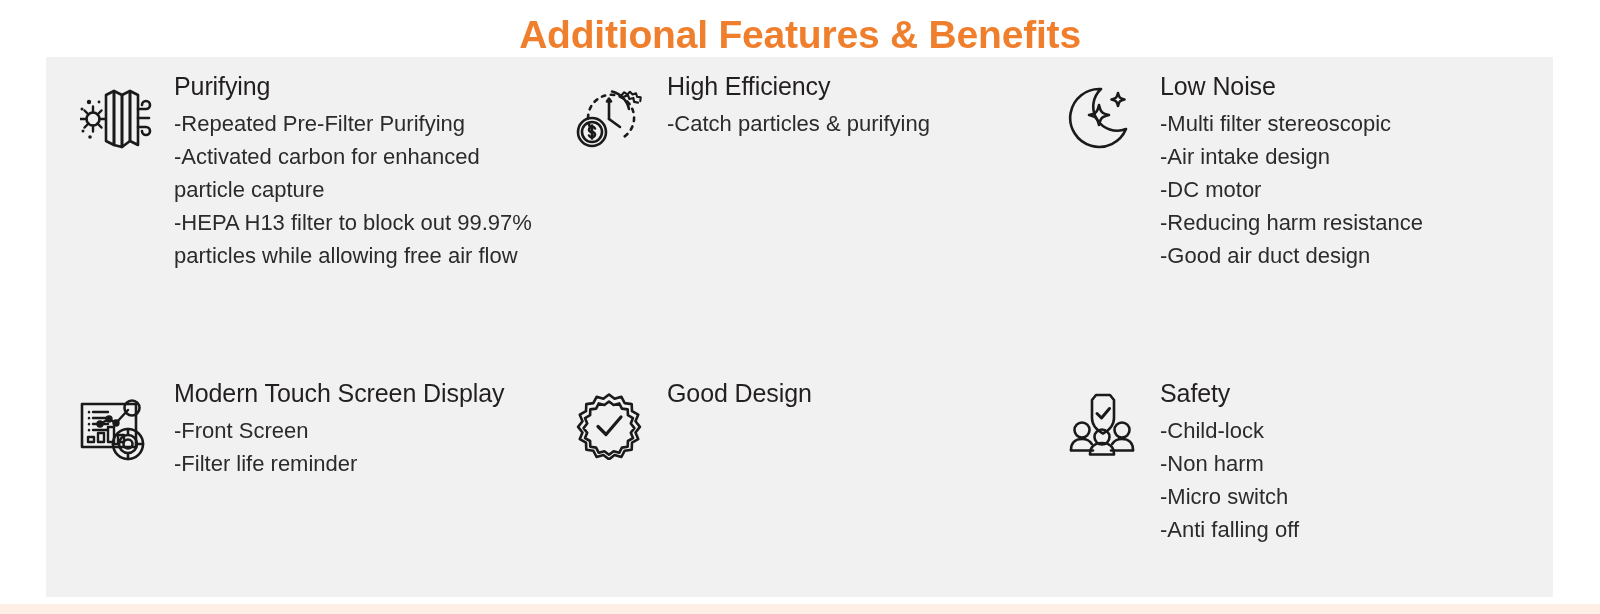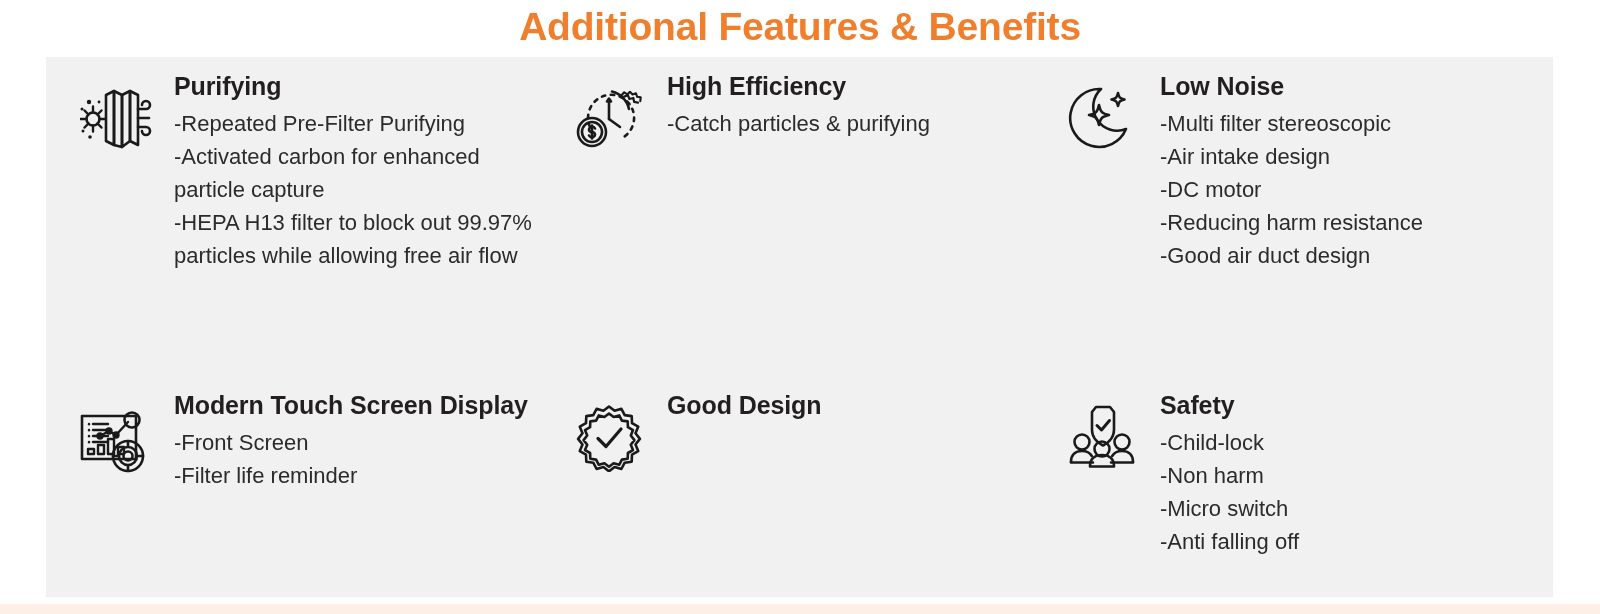--- a/index.html
+++ b/index.html
@@ -19,21 +19,21 @@
     position: absolute;
     top: 0px;
     left: 0;
     width: 1600px;
     text-align: center;
     color: #f07f2d;
     font-size: 39px;
     font-weight: bold;
     letter-spacing: -0.2px;
     line-height: 50px;
-    padding-top: 2px;
+    padding-top: 10px;
   }
 
   #features-panel {
     position: absolute;
     left: 46px;
     top: 57px;
     width: 1507px;
     height: 540px;
     background: #f0f1f0;
   }
@@ -48,42 +48,42 @@
     display: flex;
     align-items: flex-start;
   }
 
   
   .col-1 { left: 24px; }
   .col-2 { left: 517px; }
   .col-3 { left: 1010px; }
 
   .row-1 { top: 10px; }
-  .row-2 { top: 329px; }
+  .row-2 { top: 317px; }
 
   .feature-icon {
     width: 92px;
     min-width: 92px;
     height: 92px;
     display: flex;
     align-items: flex-start;
     justify-content: center;
     padding-top: 18px;
     box-sizing: border-box;
   }
   .feature-icon svg { display: block; }
 
   .feature-body {
     padding-left: 12px;
     max-width: 380px;
   }
 
   .feature-title {
     font-size: 25px;
-    font-weight: bold;
+    font-weight: normal;
     color: #231f20;
     line-height: 38px;
     margin: 0 0 2px 0;
     letter-spacing: -0.1px;
   }
 
   .feature-list {
     list-style: none;
     margin: 0;
     padding: 0;

